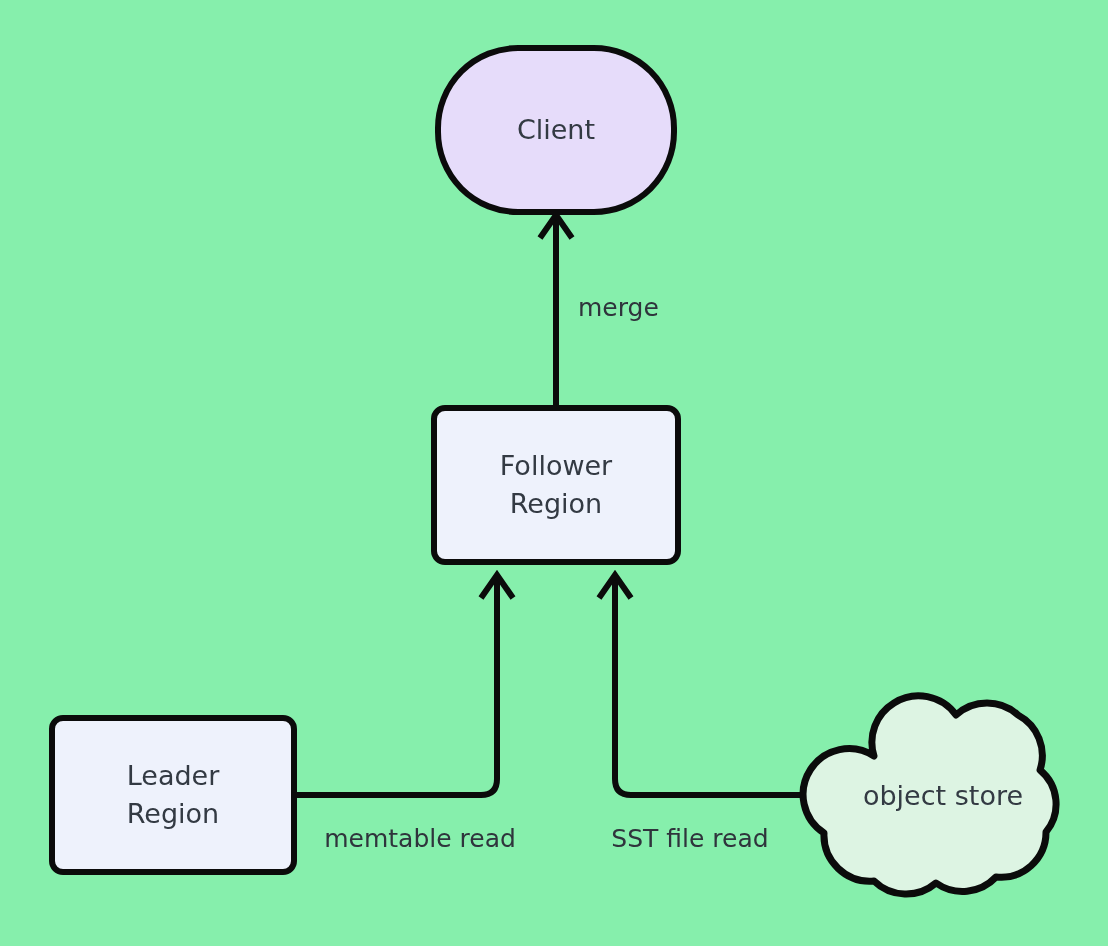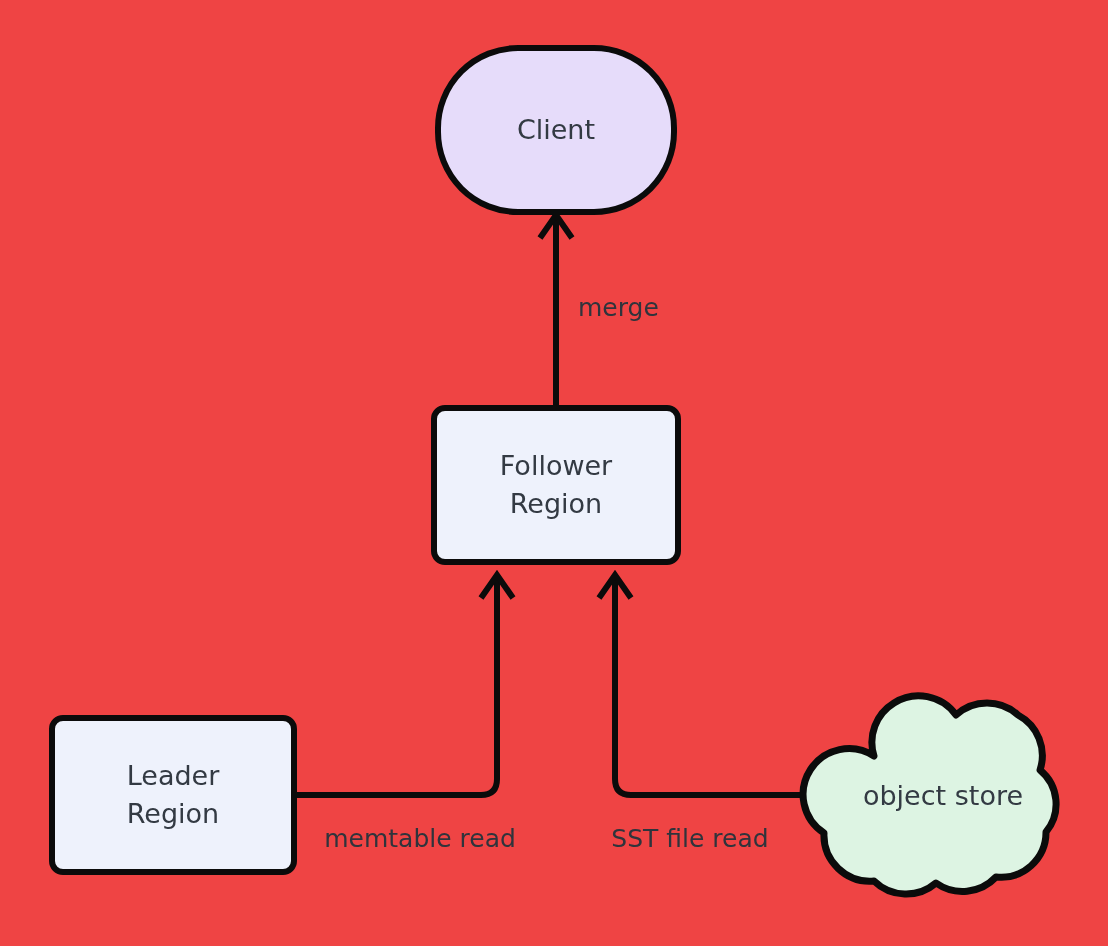--- a/index.html
+++ b/index.html
@@ -7,21 +7,21 @@
     padding: 0;
     background: #ffffff;
   }
   body {
     font-family: "DejaVu Sans", "Liberation Sans", sans-serif;
   }
   #canvas {
     position: relative;
     width: 1108px;
     height: 946px;
-    background: #ef4444;
+    background: #86efac;
     overflow: hidden;
   }
   #diagram-svg {
     position: absolute;
     left: 0;
     top: 0;
     width: 1108px;
     height: 946px;
   }
   .node-label {

